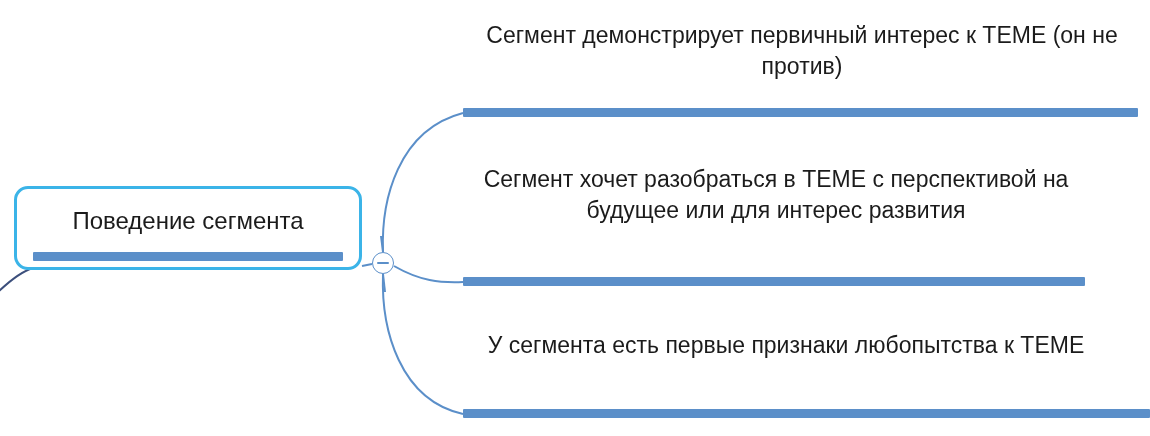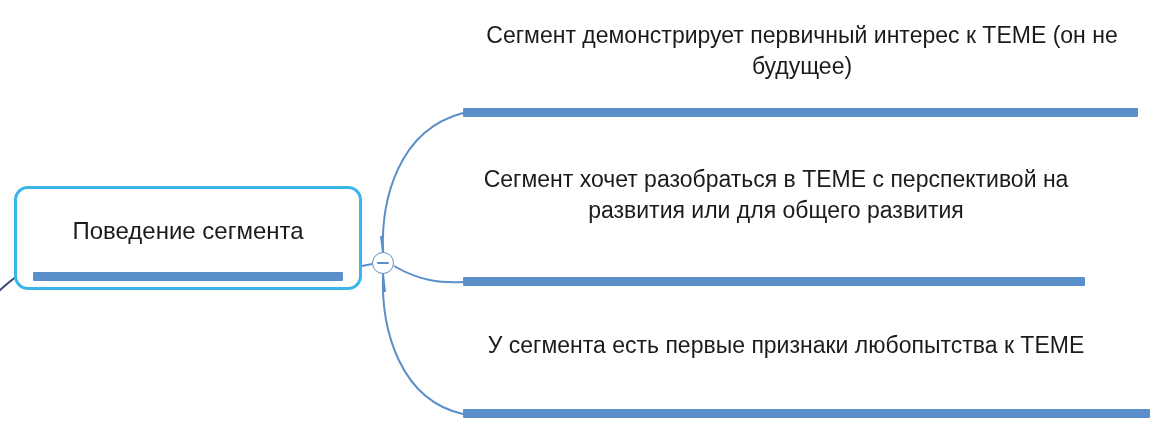--- a/index.html
+++ b/index.html
@@ -28,21 +28,21 @@
     height: 436px;
     pointer-events: none;
   }
 
   
   .root-node {
     position: absolute;
     left: 14px;
     top: 186px;
     width: 348px;
-    height: 104px;
+    height: 84px;
     box-sizing: border-box;
     border: 3px solid #3BB4E8;
     border-radius: 14px;
     background: #ffffff;
     display: flex;
     align-items: center;
     justify-content: center;
   }
   .root-node-label {
     font-size: 24px;
@@ -140,26 +140,26 @@
   <div class="root-node">
     <span class="root-node-label">Поведение сегмента</span>
     <span class="root-node-bar"></span>
   </div>
 
   <div class="collapse-toggle">
     <span class="minus"></span>
   </div>
 
   <div class="branch" id="branch-1">
-    <div class="branch-text">Сегмент демонстрирует первичный интерес к ТЕМЕ (он не будущее)</div>
+    <div class="branch-text">Сегмент демонстрирует первичный интерес к ТЕМЕ (он не против)</div>
     <div class="branch-bar"></div>
   </div>
 
   <div class="branch" id="branch-2">
-    <div class="branch-text">Сегмент хочет разобраться в ТЕМЕ с перспективой на развития или для общего развития</div>
+    <div class="branch-text">Сегмент хочет разобраться в ТЕМЕ с перспективой на будущее или для интерес развития</div>
     <div class="branch-bar"></div>
   </div>
 
   <div class="branch" id="branch-3">
     <div class="branch-text">У сегмента есть первые признаки любопытства к ТЕМЕ</div>
     <div class="branch-bar"></div>
   </div>
 
 </div>
 

